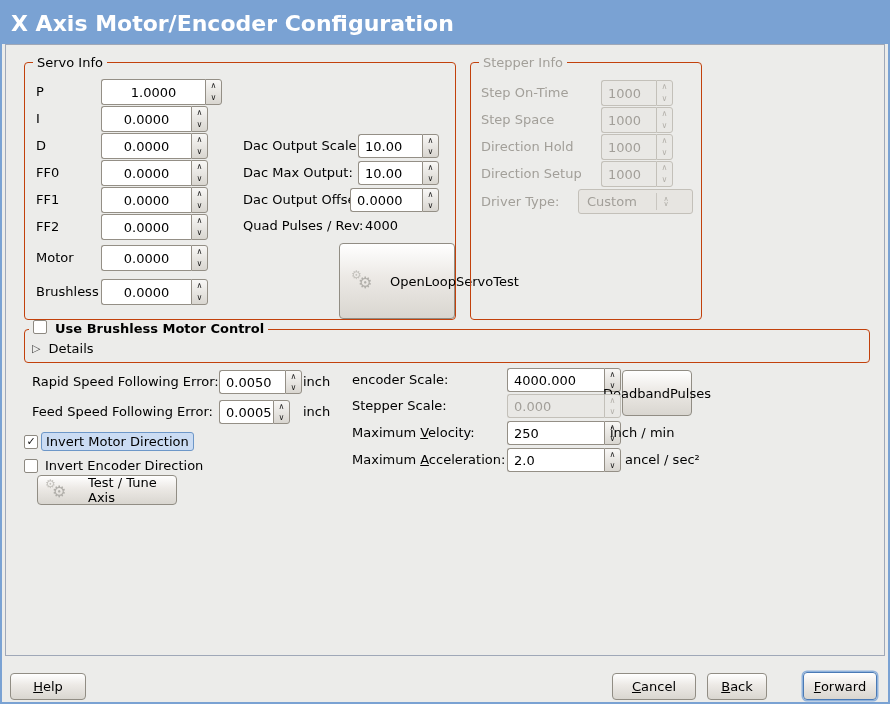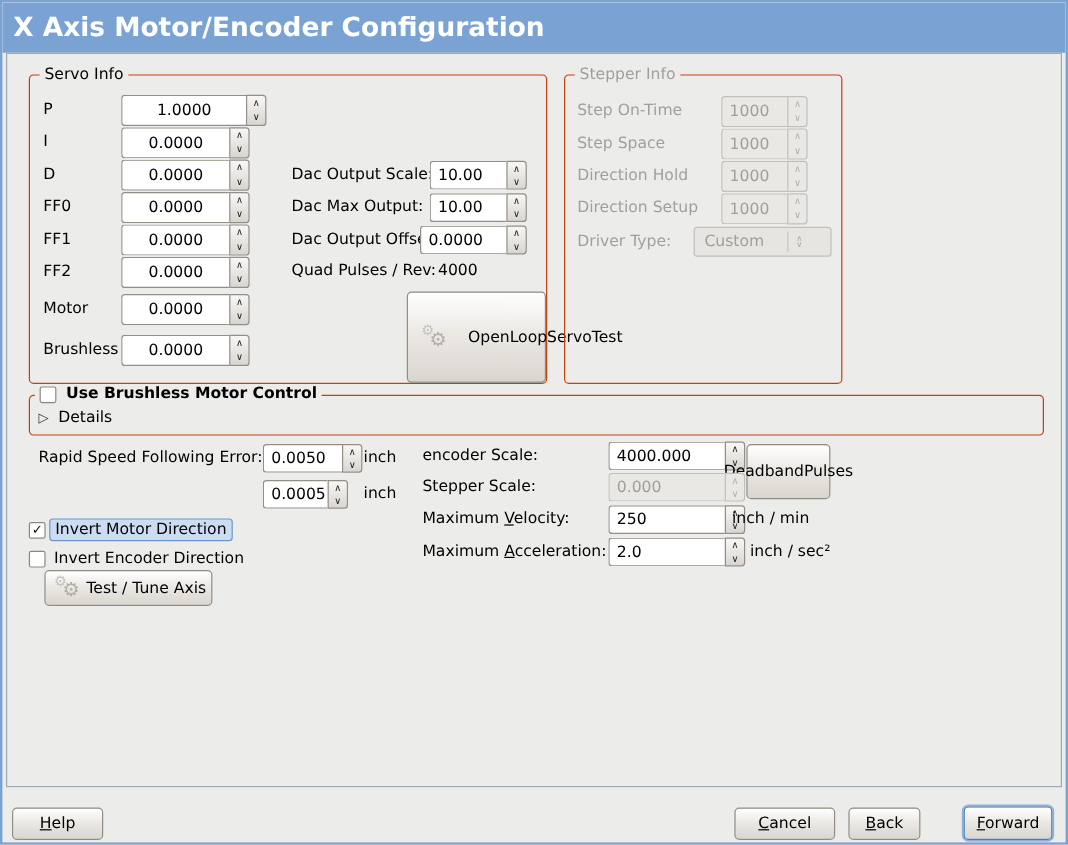--- a/index.html
+++ b/index.html
@@ -234,40 +234,41 @@
       <span>Custom</span>
       <span class="sep"></span>
       <span class="carrows">
         <span>∧</span>
         <span>∨</span>
       </span>
     </div>
   </div>
 
   <div class="abs frame" style="left:22px;top:327px;width:846px;height:34px">
-    <div class="legend" style="left:4px;top:-10px;display:flex;align-items:center;gap:8px">
+    <div class="legend" style="left:4px;top:-10px;display:flex;align-items:flex-start;gap:8px">
       <span class="cb"></span>
       <span class="lbl bold">Use Brushless Motor Control</span>
     </div>
     <div class="abs exp" style="left:7px;top:11px">
       <span class="tri">▷</span>
       <span class="lbl">Details</span>
     </div>
   </div>
 
   <div class="abs lbl" style="left:30px;top:368px;line-height:24px">Rapid Speed Following Error:</div>
   <div class="abs spin" style="left:217px;top:368px;height:24px">
     <div class="entry" style="width:66px">0.0050</div>
     <div class="btns">
         <span>∧</span>
         <span>∨</span>
       </div>
   </div>
   <div class="abs lbl" style="left:301px;top:368px;line-height:24px">inch</div>
 
+  <div class="abs lbl" style="left:30px;top:398px;line-height:24px">Feed Speed Following Error:</div>
   <div class="abs spin" style="left:217px;top:398px;height:24px">
     <div class="entry" style="width:54px">0.0005</div>
     <div class="btns">
         <span>∧</span>
         <span>∨</span>
       </div>
   </div>
   <div class="abs lbl" style="left:301px;top:398px;line-height:24px">inch</div>
 
   <div class="abs cbrow" style="left:22px;top:430px">
@@ -279,21 +280,21 @@
   <div class="abs cbrow" style="left:22px;top:456px">
     <span class="cb"></span>
     <span>Invert Encoder Direction</span>
   </div>
 
   <div class="abs btn" style="left:35px;top:473px;width:140px;height:30px;justify-content:flex-start;padding-left:6px">
     <span class="gears">
         <i class="g1">⚙</i>
         <i class="g2">⚙</i>
       </span>
-    <span style="margin-left:2px">Test / Tune Axis</span>
+    <span style="margin-left:18px">Test / Tune Axis</span>
   </div>
 
   <div class="abs lbl" style="left:350px;top:366px;line-height:24px">encoder Scale:</div>
   <div class="abs spin" style="left:505px;top:366px;height:24px">
     <div class="entry" style="width:97px">4000.000</div>
     <div class="btns">
         <span>∧</span>
         <span>∨</span>
       </div>
   </div>
@@ -324,21 +325,21 @@
   <div class="abs lbl" style="left:608px;top:419px;line-height:24px">inch / min</div>
 
   <div class="abs lbl" style="left:350px;top:446px;line-height:24px"><span>Maximum </span><span class="u">A</span><span>cceleration:</span></div>
   <div class="abs spin" style="left:505px;top:446px;height:24px">
     <div class="entry" style="width:97px">2.0</div>
     <div class="btns">
         <span>∧</span>
         <span>∨</span>
       </div>
   </div>
-  <div class="abs lbl" style="left:623px;top:446px;line-height:24px">inch / sec²</div>
+  <div class="abs lbl" style="left:623px;top:446px;line-height:24px">ancel / sec²</div>
 
   <div class="abs btn" style="left:8px;top:671px;width:76px;height:27px">
     <span><span class="u">H</span><span>elp</span></span>
   </div>
   <div class="abs btn" style="left:610px;top:671px;width:84px;height:27px">
     <span><span class="u">C</span><span>ancel</span></span>
   </div>
   <div class="abs btn" style="left:705px;top:671px;width:60px;height:27px">
     <span><span class="u">B</span><span>ack</span></span>
   </div>

